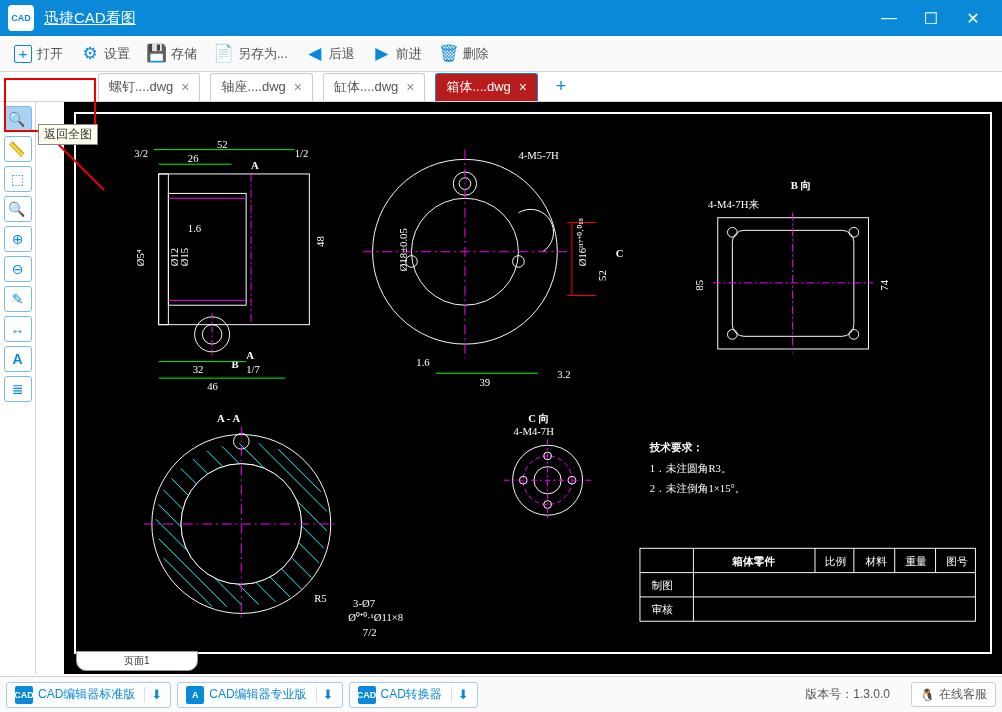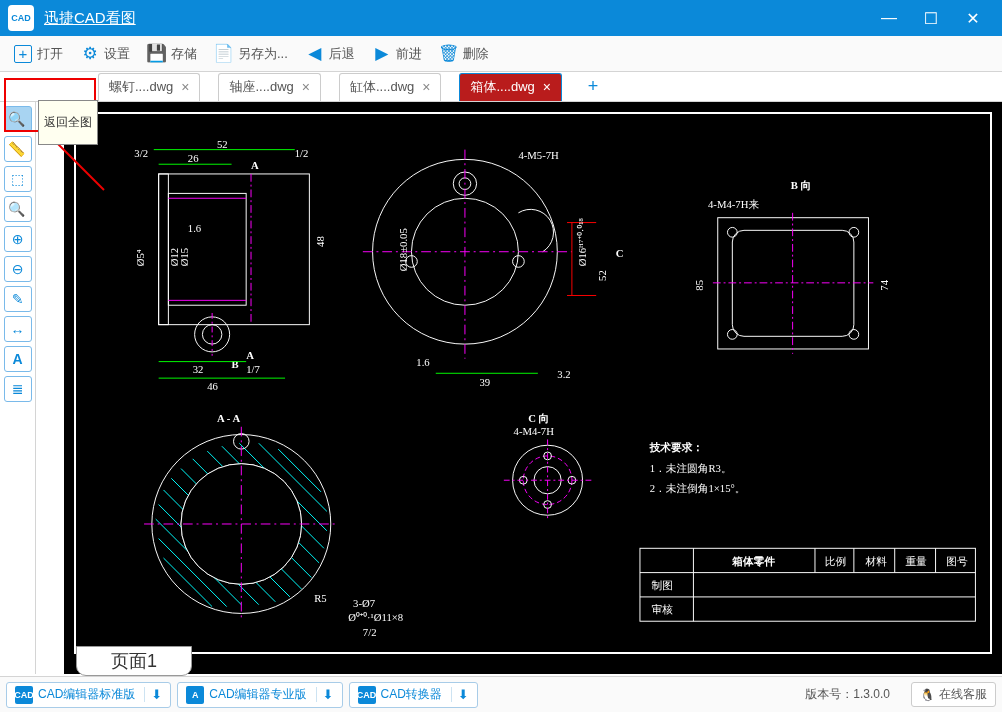--- a/index.html
+++ b/index.html
@@ -12,46 +12,46 @@
 .win-controls { display: flex; gap: 0; }
 .win-btn { width: 42px; height: 36px; display: flex; align-items: center; justify-content: center; color: #fff; font-size: 16px; }
 
 
 .toolbar { height: 36px; border-bottom: 1px solid #d4d4d4; display: flex; align-items: center; padding: 0 6px; gap: 2px; background: #fafafa; }
 .tb-item { display: flex; align-items: center; gap: 5px; padding: 4px 8px; color: #555; font-size: 13px; }
 .tb-icon { width: 18px; height: 18px; display: flex; align-items: center; justify-content: center; color: #0b89d9; font-size: 15px; border: 1px solid #0b89d9; border-radius: 2px; }
 .tb-icon.noborder { border: none; font-size: 17px; }
 
 
-.tabbar { height: 30px; display: flex; align-items: center; padding-left: 98px; background: #fff; border-bottom: 1px solid #d4d4d4; gap: 16px; position: relative; }
+.tabbar { height: 30px; display: flex; align-items: center; padding-left: 98px; background: #fff; border-bottom: 1px solid #d4d4d4; gap: 8px; position: relative; }
 .tab { display: flex; align-items: center; padding: 0 10px; height: 28px; border: 1px solid #ccc; border-bottom: none; margin-right: 2px; font-size: 13px; color: #555; background: #fff; border-radius: 3px 3px 0 0; gap: 8px; }
 .tab.active { background: #b91c1c; color: #fff; border-color: #0b89d9; }
 .tab .close { font-size: 14px; color: #888; }
 .tab.active .close { color: #fff; }
 .tab-add { width: 26px; height: 26px; display: flex; align-items: center; justify-content: center; color: #0b89d9; font-size: 18px; }
 
 
 .tool-highlight { position: absolute; top: 78px; left: 4px; width: 92px; height: 54px; border: 2px solid #e00; z-index: 50; pointer-events: none; }
-.tooltip { position: absolute; top: 100px; left: 38px; background: #fffff0; border: 1px solid #888; padding: 13px 5px; font-size: 12px; color: #333; z-index: 60; }
+.tooltip { position: absolute; top: 124px; left: 38px; background: #fffff0; border: 1px solid #888; padding: 1px 5px; font-size: 12px; color: #333; z-index: 60; }
 
 
 .main { display: flex; height: 572px; }
 .sidebar { width: 36px; background: #fff; border-right: 1px solid #d4d4d4; display: flex; flex-direction: column; align-items: center; padding-top: 4px; gap: 4px; }
 .side-btn { width: 28px; height: 26px; border: 1px solid #7abaea; border-radius: 3px; display: flex; align-items: center; justify-content: center; color: #0b89d9; font-size: 14px; background: #fff; }
 .side-btn.active { background: #a8d4f2; }
 
 .canvas-wrap { flex: 1; background: #000; position: relative; overflow: hidden; margin-left: 28px; }
 .canvas { position: absolute; inset: 10px 10px 20px 10px; border: 2px solid #fff; }
 
 
 .arrow-line { position: absolute; top: 130px; left: 44px; width: 70px; height: 70px; z-index: 55; }
 
 
 .pagetab-row { position: absolute; left: 40px; bottom: 40px; height: 22px; display: flex; align-items: center; }
-.pagetab { background: #fff; border: 1px solid #999; border-radius: 0 0 10px 10px; padding: 2px 34px; font-size: 18px; color: #333; }
+.pagetab { background: #fff; border: 1px solid #999; border-radius: 0 0 10px 10px; padding: 2px 47px; font-size: 10px; color: #333; }
 .sheet-nav { width: 36px; height: 20px; }
 
 
 .statusbar { position: absolute; bottom: 0; left: 0; right: 0; height: 36px; border-top: 1px solid #d4d4d4; display: flex; align-items: center; padding: 0 6px; background: #fafafa; font-size: 12px; color: #555; }
 .status-link { display: flex; align-items: center; gap: 5px; padding: 3px 8px; border: 1px solid #a8cce8; border-radius: 3px; margin-right: 6px; background: #fff; color: #0b89d9; }
 .status-link .dl { color: #0b89d9; font-size: 13px; margin-left: 4px; border-left: 1px solid #cde3f2; padding-left: 6px; }
 .status-link .sq-icon { width: 18px; height: 18px; background: #0b89d9; color: #fff; display: flex; align-items: center; justify-content: center; font-size: 9px; border-radius: 2px; font-weight: bold; }
 .status-right { margin-left: auto; display: flex; align-items: center; gap: 21px; }
 .cs-btn { border: 1px solid #ccc; padding: 3px 8px; border-radius: 3px; display: flex; align-items: center; gap: 4px; background: #fff; }
 

